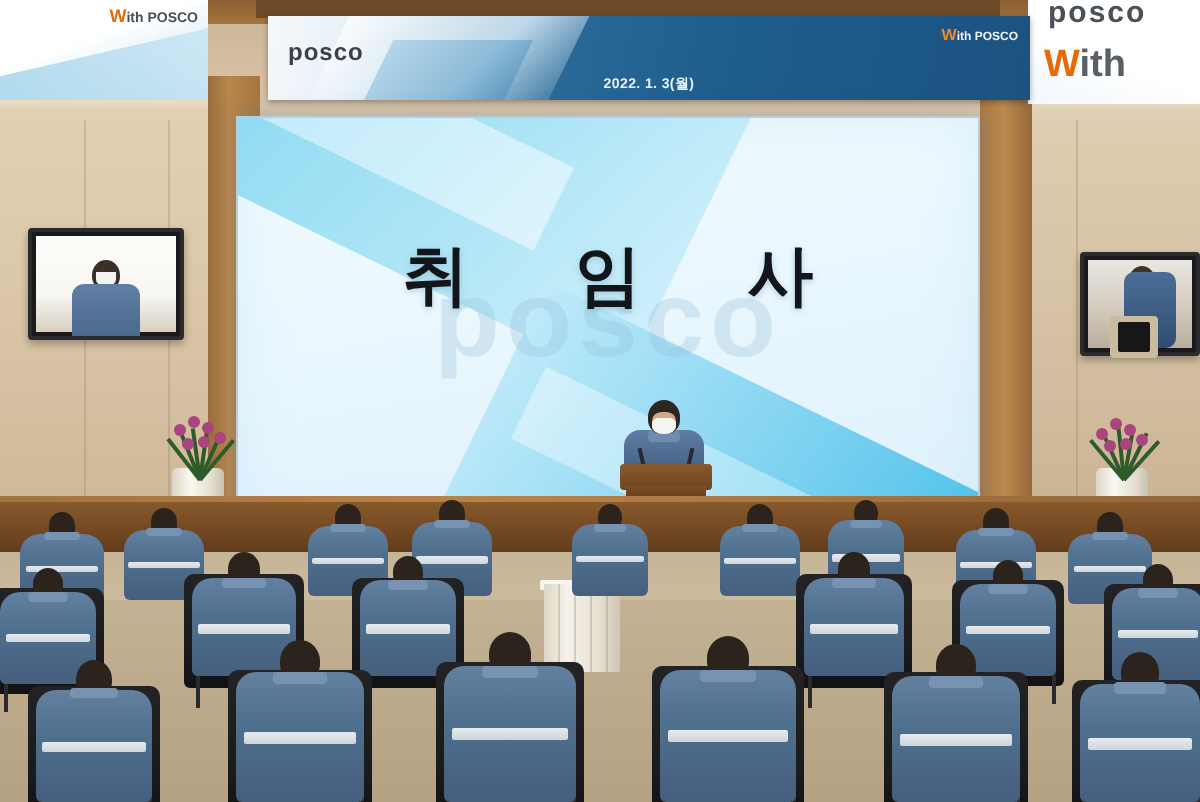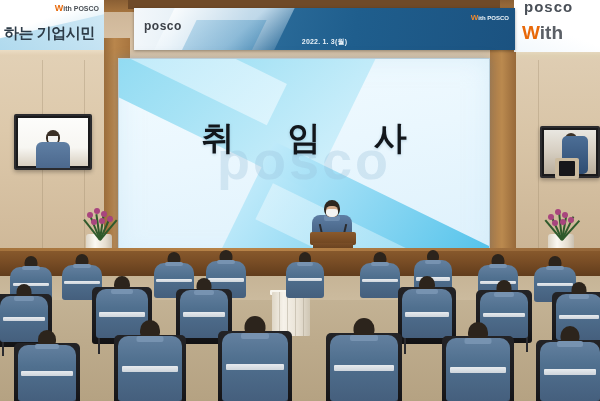--- a/index.html
+++ b/index.html
@@ -360,21 +360,20 @@
   <div class="wall-glow-r"></div>
   <div class="panel-seam" style="left:42px;top:60px;height:206px;"></div>
   <div class="panel-seam" style="left:84px;top:60px;height:206px;"></div>
   <div class="panel-seam" style="left:538px;top:60px;height:206px;"></div>
   <div class="wood-pillar-l"></div>
   <div class="wood-pillar-r"></div>
 
   <div class="banner-left">
     <div class="swoosh"></div>
     <div class="bl-logo"><span class="w">W</span><span>ith POSCO</span></div>
-    <div class="bl-text">하는 기업시민</div>
   </div>
 
   <div class="banner-right">
     <div class="br-posco">posco</div>
     <div class="br-with"><span>W</span><span class="ith">ith</span></div>
   </div>
 
   <div class="title-banner">
     <div class="tb-swoosh1"></div>
     <div class="tb-swoosh2"></div>

